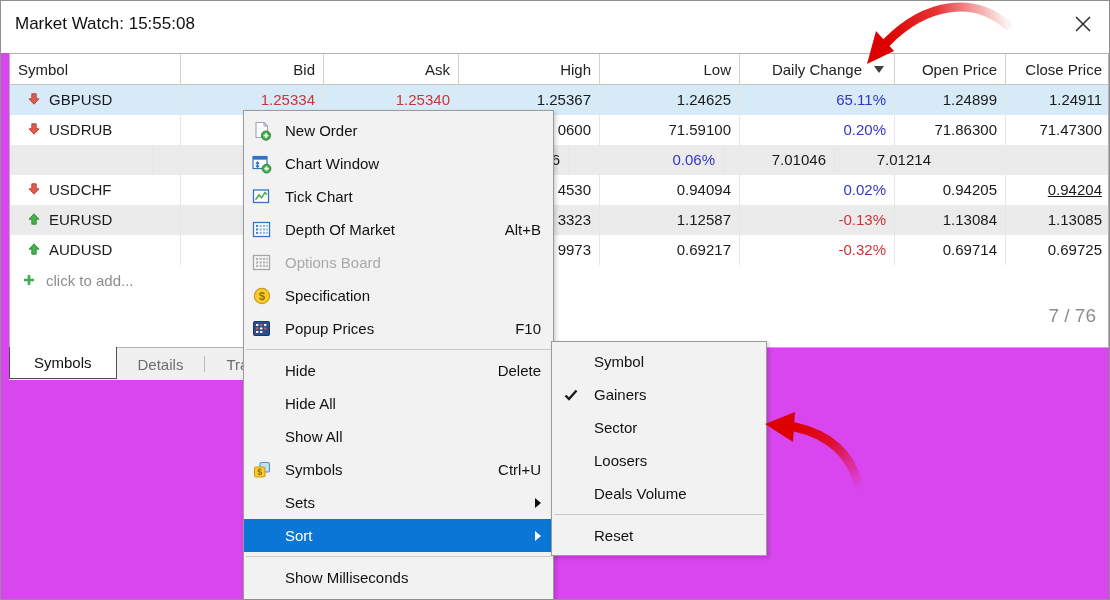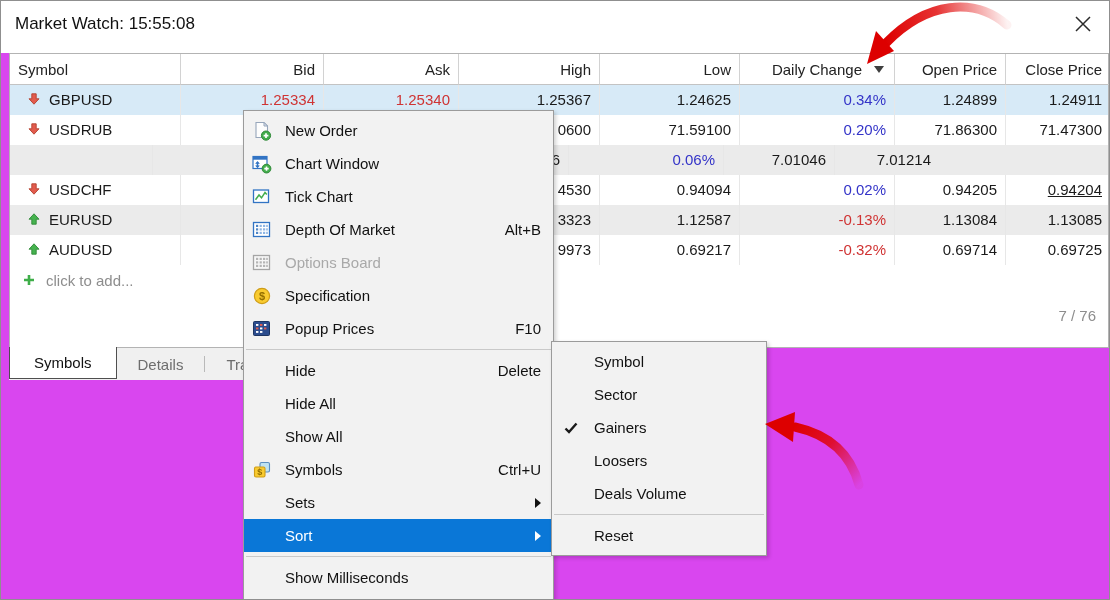--- a/index.html
+++ b/index.html
@@ -27,21 +27,21 @@
   .r-sel { background:#d7eaf7; }
   .r-alt { background:#ebebeb; }
   .red { color:#cf3434; }
   .pos { color:#3434c8; }
   .neg { color:#d03333; }
   .sorttri { width:0; height:0; border-top:7px solid #3f3f3f; border-left:5px solid transparent;
     border-right:5px solid transparent; display:inline-block; margin:0 2px 0 12px; }
   .hcell-flex { display:flex; align-items:center; justify-content:flex-end; }
   .addrow { display:flex; align-items:center; gap:11px; padding-left:13px; height:30px; color:#8d8d8d; }
   .counter { position:absolute; right:12px; top:247px; height:30px; line-height:30px;
-    color:#8d8d8d; font-size:15px; }
+    color:#8d8d8d; font-size:19px; }
   
   .tabstrip { position:absolute; left:8px; top:347px; width:546px; height:32px; background:#f0f0f0;
     display:flex; align-items:stretch; font-size:15px; color:#6d6d6d; z-index:1; }
   .tab { padding:0 21px; display:flex; align-items:center; cursor:pointer; }
   .tab.active { position:relative; top:-1px; background:#fff; border:1px solid #4f4f4f;
     border-top:none; color:#111; padding:0 24px; }
   .tabdiv { width:1px; background:#b9b9b9; margin:8px 0; }
   
   .menu { position:absolute; left:242px; top:109px; width:311px; height:515px; box-sizing:border-box;
     background:#f2f2f2; border:1px solid #9b9b9b; padding:3px 0; font-size:15px; color:#111;
@@ -95,21 +95,21 @@
           <div class="cell sym-cell" style="width: 171px;">
             <span><svg width="12" height="12" viewBox="0 0 12 12">
                 <polygon points="6,11.2 11,5.8 8.2,5.8 8.2,0.8 3.8,0.8 3.8,5.8 1,5.8" fill="#e25b4d" stroke="#b2402f" stroke-width="0.9" stroke-linejoin="round"></polygon>
               </svg></span>
             <span>GBPUSD</span>
           </div>
           <div class="cell num red" style="width: 143px;">1.25334</div>
           <div class="cell num red" style="width: 135px;">1.25340</div>
           <div class="cell num" style="width: 141px;">1.25367</div>
           <div class="cell num" style="width: 140px;">1.24625</div>
-          <div class="cell num pos" style="width: 155px;">0.34%</div>
+          <div class="cell num pos" style="width: 155px;">65.11%</div>
           <div class="cell num" style="width: 111px;">1.24899</div>
           <div class="cell num" style="width: 104px;">1.24911</div>
         </div>
         <div class="trow">
           <div class="cell sym-cell" style="width: 171px;">
             <span><svg width="12" height="12" viewBox="0 0 12 12">
                 <polygon points="6,11.2 11,5.8 8.2,5.8 8.2,0.8 3.8,0.8 3.8,5.8 1,5.8" fill="#e25b4d" stroke="#b2402f" stroke-width="0.9" stroke-linejoin="round"></polygon>
               </svg></span>
             <span>USDRUB</span>
           </div>
@@ -328,30 +328,30 @@
         <span>Show Milliseconds</span>
       </div>
     </div>
 
   <div class="submenu" id="submenu">
       <div class="si">
         <span class="chk"></span>
         <span>Symbol</span>
       </div>
       <div class="si">
-        <span class="chk"></span>
-        <span>Sector</span>
-      </div>
-      <div class="si">
         <span class="chk">
           <svg width="14" height="12" viewBox="0 0 14 12">
             <path d="M1.5 6.5 L5 10 L12.5 1.5" fill="none" stroke="#1a1a1a" stroke-width="2.4"></path>
           </svg>
         </span>
         <span>Gainers</span>
+      </div>
+      <div class="si">
+        <span class="chk"></span>
+        <span>Sector</span>
       </div>
       <div class="si">
         <span class="chk"></span>
         <span>Loosers</span>
       </div>
       <div class="si">
         <span class="chk"></span>
         <span>Deals Volume</span>
       </div>
       <div class="msep"></div>

